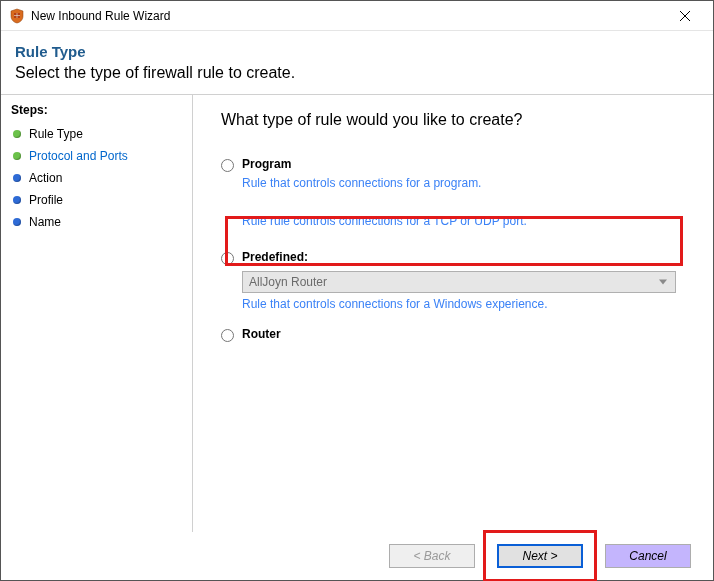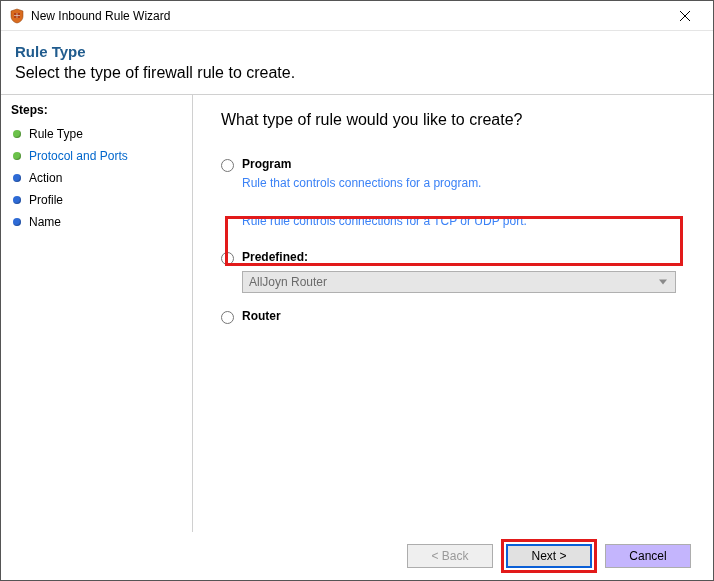--- a/index.html
+++ b/index.html
@@ -166,20 +166,21 @@
   }
   
   .footer {
     height: 48px;
     display: flex;
     align-items: center;
     justify-content: flex-end;
     gap: 8px;
     padding: 0 22px;
     background: #fff;
+    font-style: italic;
   }
   .btn {
     width: 86px;
     height: 24px;
     border: 1px solid #adadad;
     background: #c4b5fd;
     font-size: 12px;
     display: inline-flex;
     align-items: center;
     justify-content: center;
@@ -192,21 +193,21 @@
   }
   .btn.primary {
     border: 2px solid #0a5fd6;
     background: #e1e1e1;
     color: #000;
   }
   .next-wrap {
     position: relative;
     display: inline-flex;
     border: 3px solid #e21a1a;
-    padding: 2px;
+    padding: 11px;
   }
 </style>
 </head>
 <body>
 
 <div class="frame">
 
   <div class="titlebar">
     <span class="icon">
       <svg width="16" height="16" viewBox="0 0 16 16">
@@ -275,20 +276,21 @@
       <div class="opt">
         <label class="opt-row">
           <input type="radio" name="ruletype" style="">
           <span class="o-label">Predefined:</span>
         </label>
         <div class="o-select">
           <div class="predef-select">
             <span>AllJoyn Router</span>
           </div>
         </div>
+        <div class="o-desc">Rule that controls connections for a Windows experience.</div>
       </div>
 
       <div class="opt">
         <label class="opt-row">
           <input type="radio" name="ruletype" style="">
           <span class="o-label">Router</span>
         </label>
       </div>
 
     </div>

